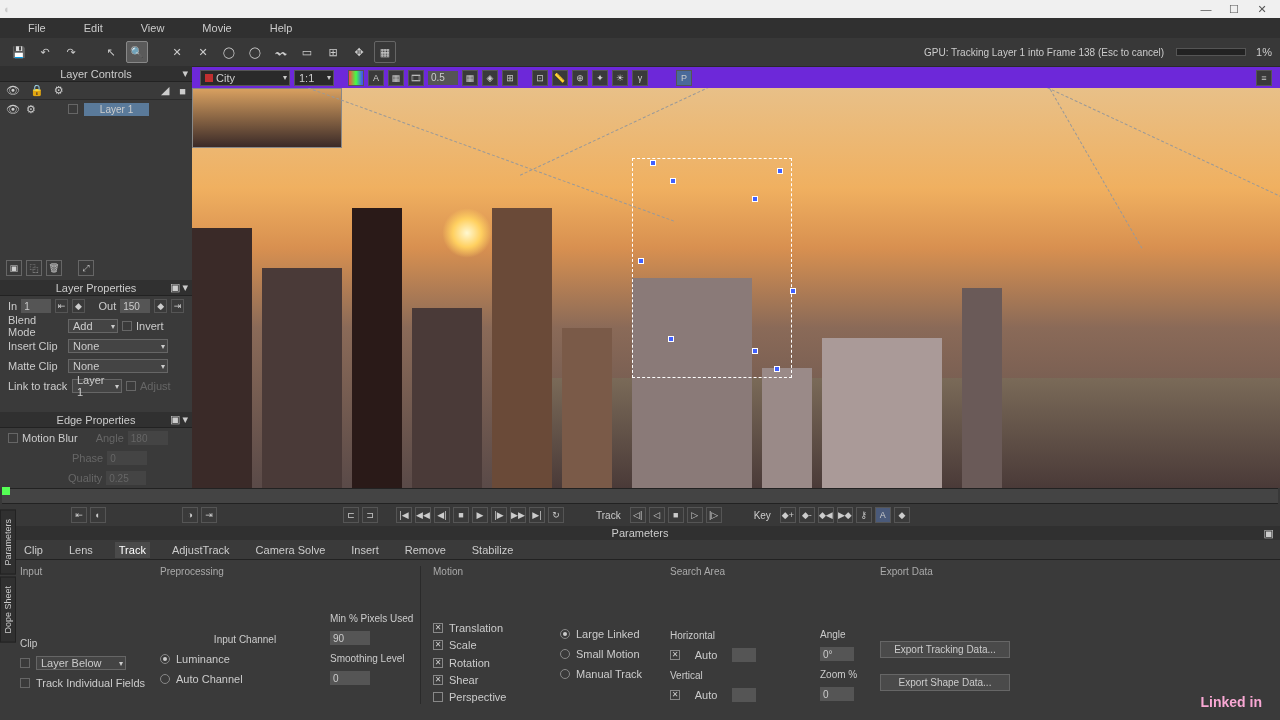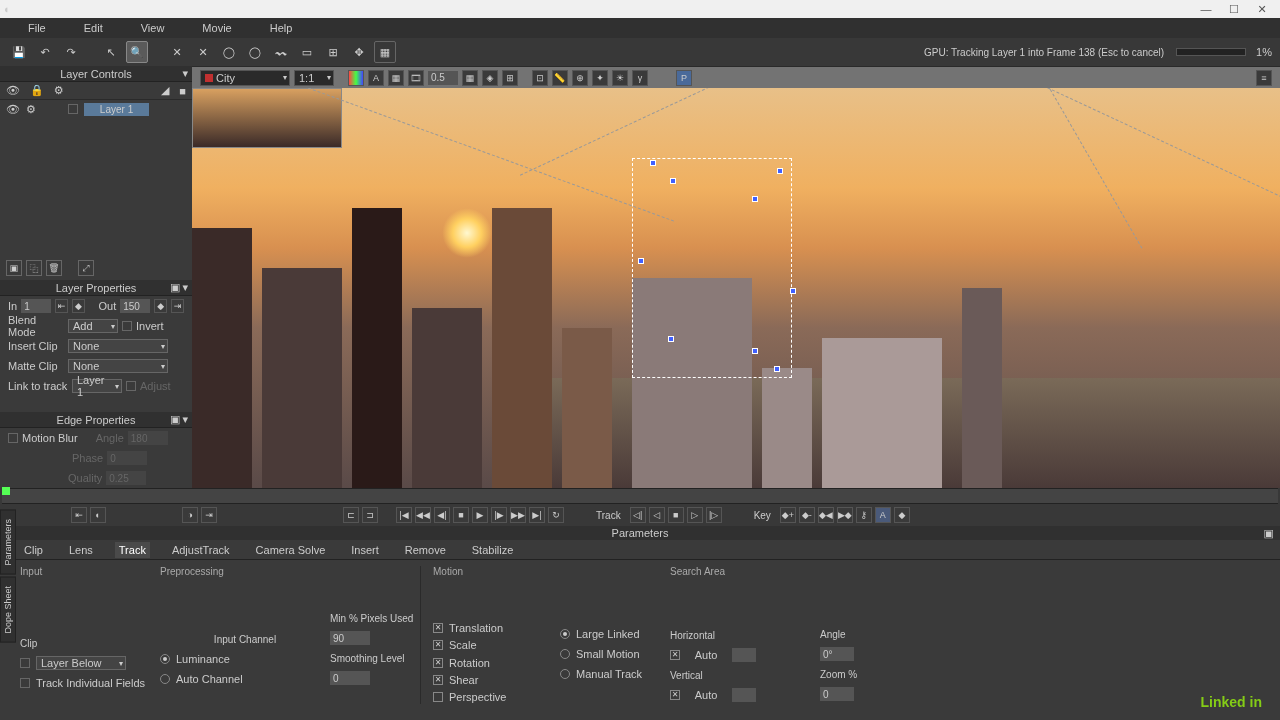--- a/index.html
+++ b/index.html
@@ -9,21 +9,21 @@
 .titlebar .winbtn { width: 28px; text-align: center; color: #555; cursor: pointer; }
 .menubar { background: #303030; height: 20px; display: flex; align-items: center; padding: 0 8px; gap: 18px; font-size: 11px; }
 .menubar span { cursor: pointer; margin-left: 20px; }
 .toolbar1 { background: #383838; height: 28px; display: flex; align-items: center; padding: 0 8px; gap: 4px; }
 .toolbar1 .tbtn { width: 22px; height: 22px; display: flex; align-items: center; justify-content: center; border-radius: 2px; }
 .toolbar1 .tbtn.active { background: #5a5a5a; border: 1px solid #888; }
 .toolbar1 .tbtn.box { border: 1px solid #666; }
 .toolbar1 .spacer { flex: 1; }
 .gpu-status { font-size: 10px; margin-right: 8px; }
 .progress-bar { width: 70px; height: 8px; background: #222; border: 1px solid #555; margin-right: 6px; }
-.toolbar2 { background: #737373; height: 22px; display: flex; align-items: center; padding: 0 8px; gap: 4px; border-top: 1px solid #2a2a2a; }
+.toolbar2 { background: #6d28d9; height: 22px; display: flex; align-items: center; padding: 0 8px; gap: 4px; border-top: 1px solid #2a2a2a; }
 .dropdown { background: #2a2a2a; border: 1px solid #555; height: 16px; padding: 0 14px 0 4px; position: relative; font-size: 10px; display: flex; align-items: center; }
 .dropdown::after { content: '▾'; position: absolute; right: 2px; font-size: 8px; }
 .main-area { display: flex; height: 422px; }
 .left-panel { width: 192px; background: #3a3a3a; display: flex; flex-direction: column; }
 .panel-header { background: #303030; height: 16px; font-size: 10px; display: flex; align-items: center; justify-content: center; position: relative; border-bottom: 1px solid #222; }
 .panel-header .hicon { position: absolute; right: 4px; display: flex; gap: 2px; }
 .layer-controls-top { height: 18px; display: flex; align-items: center; padding: 0 6px; gap: 10px; border-bottom: 1px solid #2a2a2a; }
 .layer-row { height: 18px; display: flex; align-items: center; padding: 0 6px; gap: 6px; }
 .layer-row .layername { background: #5a7a9a; padding: 1px 16px; font-size: 10px; }
 .layer-space { flex: 1; min-height: 60px; }
@@ -76,21 +76,21 @@
 .pcol { display: flex; flex-direction: column; gap: 4px; }
 .pcol .ptitle { font-size: 10px; color: #aaa; margin-bottom: 6px; }
 .pcol .prow { display: flex; align-items: center; gap: 6px; font-size: 10px; height: 16px; }
 .radio { width: 10px; height: 10px; border: 1px solid #888; border-radius: 50%; display: inline-flex; align-items: center; justify-content: center; }
 .radio.on::after { content: ''; width: 4px; height: 4px; background: #ccc; border-radius: 50%; }
 .xbox { width: 10px; height: 10px; border: 1px solid #888; display: inline-flex; align-items: center; justify-content: center; font-size: 8px; line-height: 8px; }
 .xbox.on::before { content: '✕'; }
 .btn { background: #4a4a4a; border: 1px solid #666; padding: 2px 10px; font-size: 10px; width: 130px; text-align: center; }
 .numinp { background: #555; border: none; width: 40px; height: 14px; color: #ccc; font-size: 10px; padding: 0 3px; }
 .disabled { color: #666; }
-.linkedin { position: absolute; right: 18px; bottom: 10px; font-size: 14px; font-weight: bold; color: #84cc16; }
+.linkedin { position: absolute; right: 18px; bottom: 10px; font-size: 14px; font-weight: bold; color: #f9a8d4; }
 .colswatch { width: 8px; height: 8px; background: #c03030; display: inline-block; margin-right: 3px; }
 .tb2-icon { width: 16px; height: 16px; border: 1px solid #555; display: flex; align-items: center; justify-content: center; font-size: 9px; background: #3a3a3a; }
 .tb2-icon.blue { background: #4a6a9a; }
 </style>
 </head>
 <body>
 
 <div class="titlebar">
   <span>◐</span>&nbsp;
   <div class="spacer"></div>
@@ -458,20 +458,27 @@
       <div class="prow">Angle</div>
       <div class="prow">
           <input class="numinp" style="width: 34px;" value="0°">
         </div>
       <div class="prow">Zoom %</div>
       <div class="prow">
           <input class="numinp" style="width: 34px;" value="0">
         </div>
     </div>
 
+    <div class="pcol" style="width:150px">
+      <div class="ptitle">Export Data</div>
+      <div style="height:50px"></div>
+      <div class="btn">Export Tracking Data...</div>
+      <div style="height:8px"></div>
+      <div class="btn">Export Shape Data...</div>
+    </div>
   </div>
 </div>
 
 <div class="side-tabs">
   <div class="side-tab">Parameters</div>
   <div class="side-tab">Dope Sheet</div>
 </div>
 
 <div class="linkedin">Linked in</div>
 

